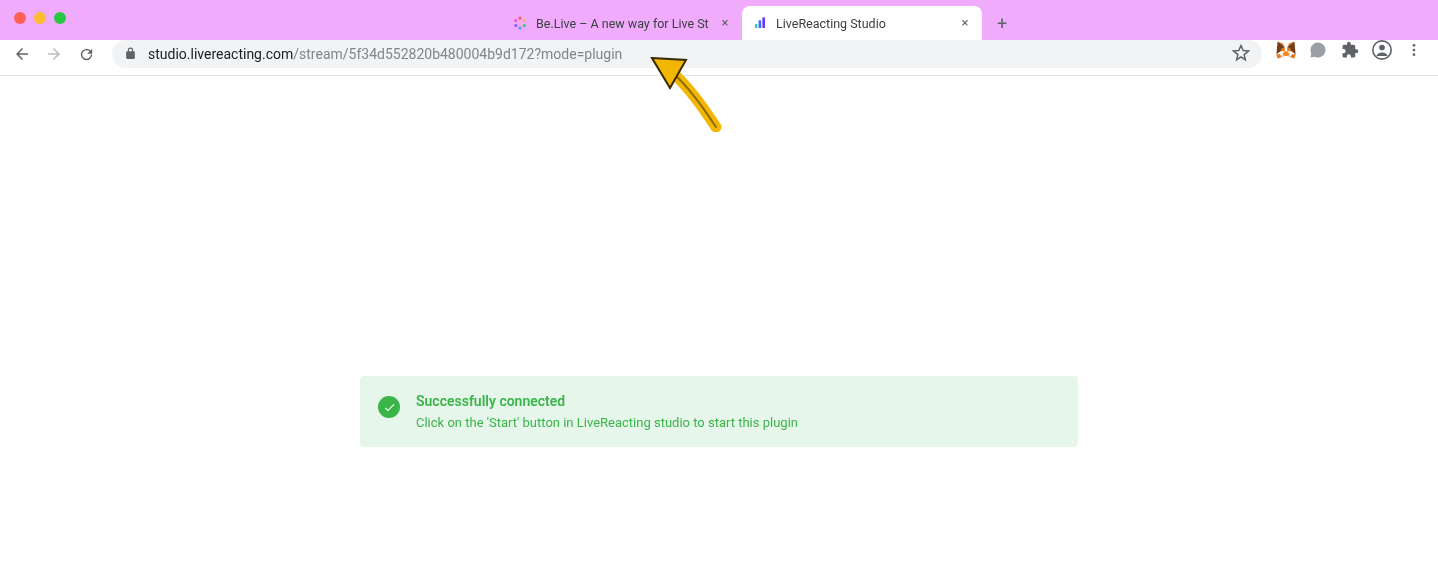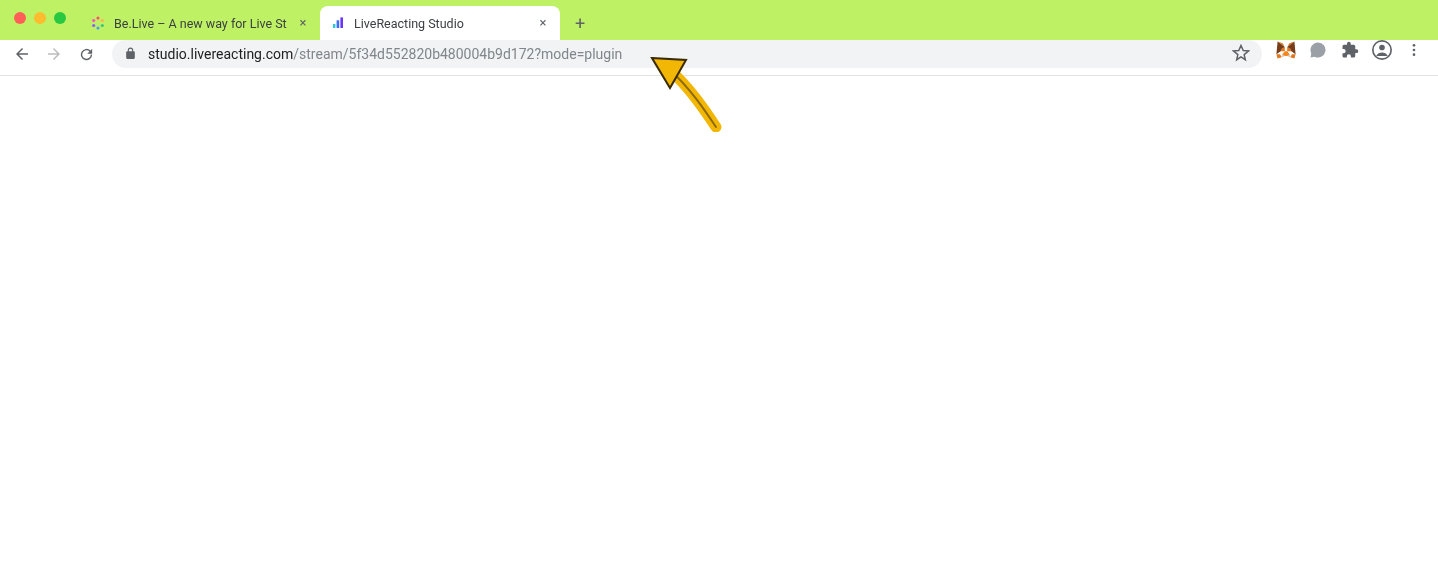--- a/index.html
+++ b/index.html
@@ -1,25 +1,26 @@
 <!DOCTYPE html>
 <html><head>
 <meta charset="utf-8">
 <style>
   * { box-sizing: border-box; margin: 0; padding: 0; }
   html, body { width: 1438px; height: 581px; font-family: -apple-system, BlinkMacSystemFont, "Segoe UI", Roboto, Arial, sans-serif; background: #ffffff; overflow: hidden; }
 
   
   .tab-strip {
     height: 40px;
-    background: #bef264;
+    background: #f0abfc;
     display: flex;
     align-items: flex-end;
     padding-left: 12px;
     position: relative;
+    justify-content: center;
   }
 
   .traffic-lights {
     position: absolute;
     left: 14px;
     top: 12px;
     display: flex;
     gap: 8px;
     z-index: 5;
   }
@@ -253,15 +254,24 @@
 <div class="page">
 
   <div class="annotation-arrow">
     <svg width="90" height="80" viewBox="0 0 90 80">
       <path d="M68 75 C 58 60, 44 38, 20 16" fill="none" stroke="#f2b705" stroke-width="11" stroke-linecap="round"></path>
       <path d="M68 75 C 58 60, 44 38, 20 16" fill="none" stroke="#3a2a00" stroke-width="2" stroke-linecap="round" opacity="0.55"></path>
       <polygon points="4,6 38,8 22,36" fill="#f2b705" stroke="#3a2a00" stroke-width="2"></polygon>
     </svg>
   </div>
 
+  <div class="status-card">
+    <div class="check-badge">
+      <svg width="13" height="13" viewBox="0 0 24 24">
+          <path d="M9 16.2 4.8 12l-1.4 1.4L9 19 21 7l-1.4-1.4z" fill="#ffffff"></path>
+        </svg>
+    </div>
+    <div class="status-title">Successfully connected</div>
+    <div class="status-sub">Click on the 'Start' button in LiveReacting studio to start this plugin</div>
+  </div>
 
   <div class="right-scroll-strip"></div>
 </div>
 
 </body></html>

